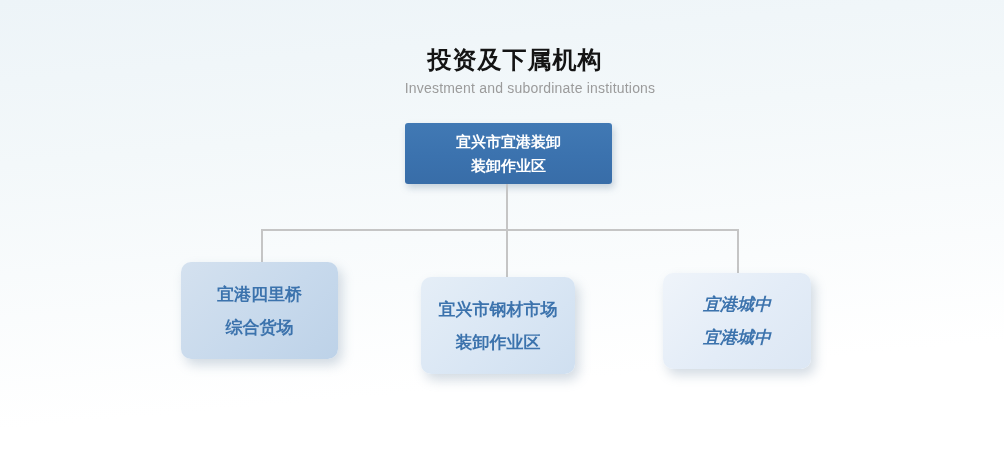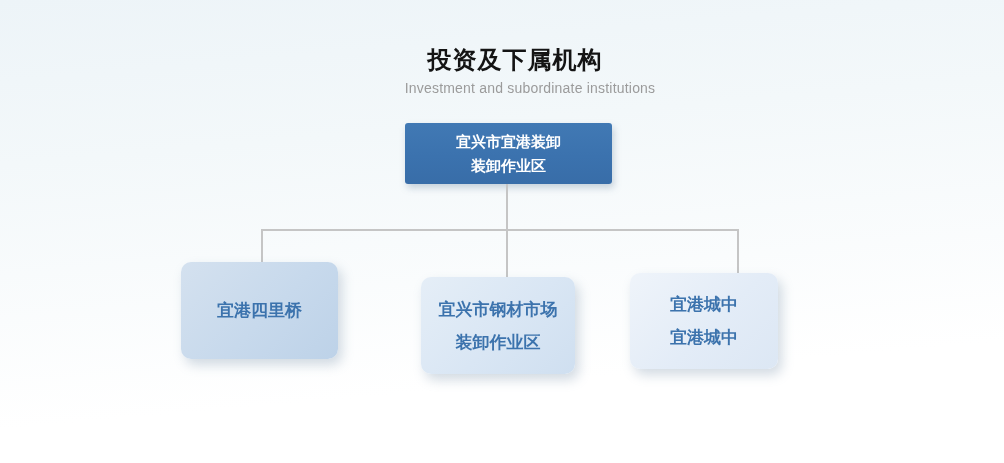--- a/index.html
+++ b/index.html
@@ -86,22 +86,23 @@
   }
   .child-box.c1 {
     left: 181px; top: 262px; width: 157px; height: 97px;
     background: linear-gradient(135deg, #d4e1ef 0%, #c7d9ec 55%, #bdd2e8 100%);
   }
   .child-box.c2 {
     left: 421px; top: 277px; width: 154px; height: 97px;
     background: linear-gradient(135deg, #e5eef7 0%, #d9e6f4 55%, #cfdff0 100%);
   }
   .child-box.c3 {
-    left: 630px; top: 273px; width: 148px; height: 96px;
+    left: 663px; top: 273px; width: 148px; height: 96px;
     background: linear-gradient(135deg, #eff4fa 0%, #e3ecf7 55%, #dce7f4 100%);
+    font-style: italic;
   }
 </style>
 </head>
 <body>
 
 <div class="canvas">
 
   <h1 class="title">投资及下属机构</h1>
   <div class="subtitle">Investment and subordinate institutions</div>
 
@@ -111,20 +112,21 @@
   </div>
 
   <div class="connector stem"></div>
   <div class="connector cross"></div>
   <div class="connector drop-left"></div>
   <div class="connector drop-middle"></div>
   <div class="connector drop-right"></div>
 
   <div class="child-box c1">
     <div>宜港四里桥</div>
+    <div>综合货场</div>
   </div>
 
   <div class="child-box c2">
     <div>宜兴市钢材市场</div>
     <div>装卸作业区</div>
   </div>
 
   <div class="child-box c3">
     <div>宜港城中</div>
     <div>宜港城中</div>

